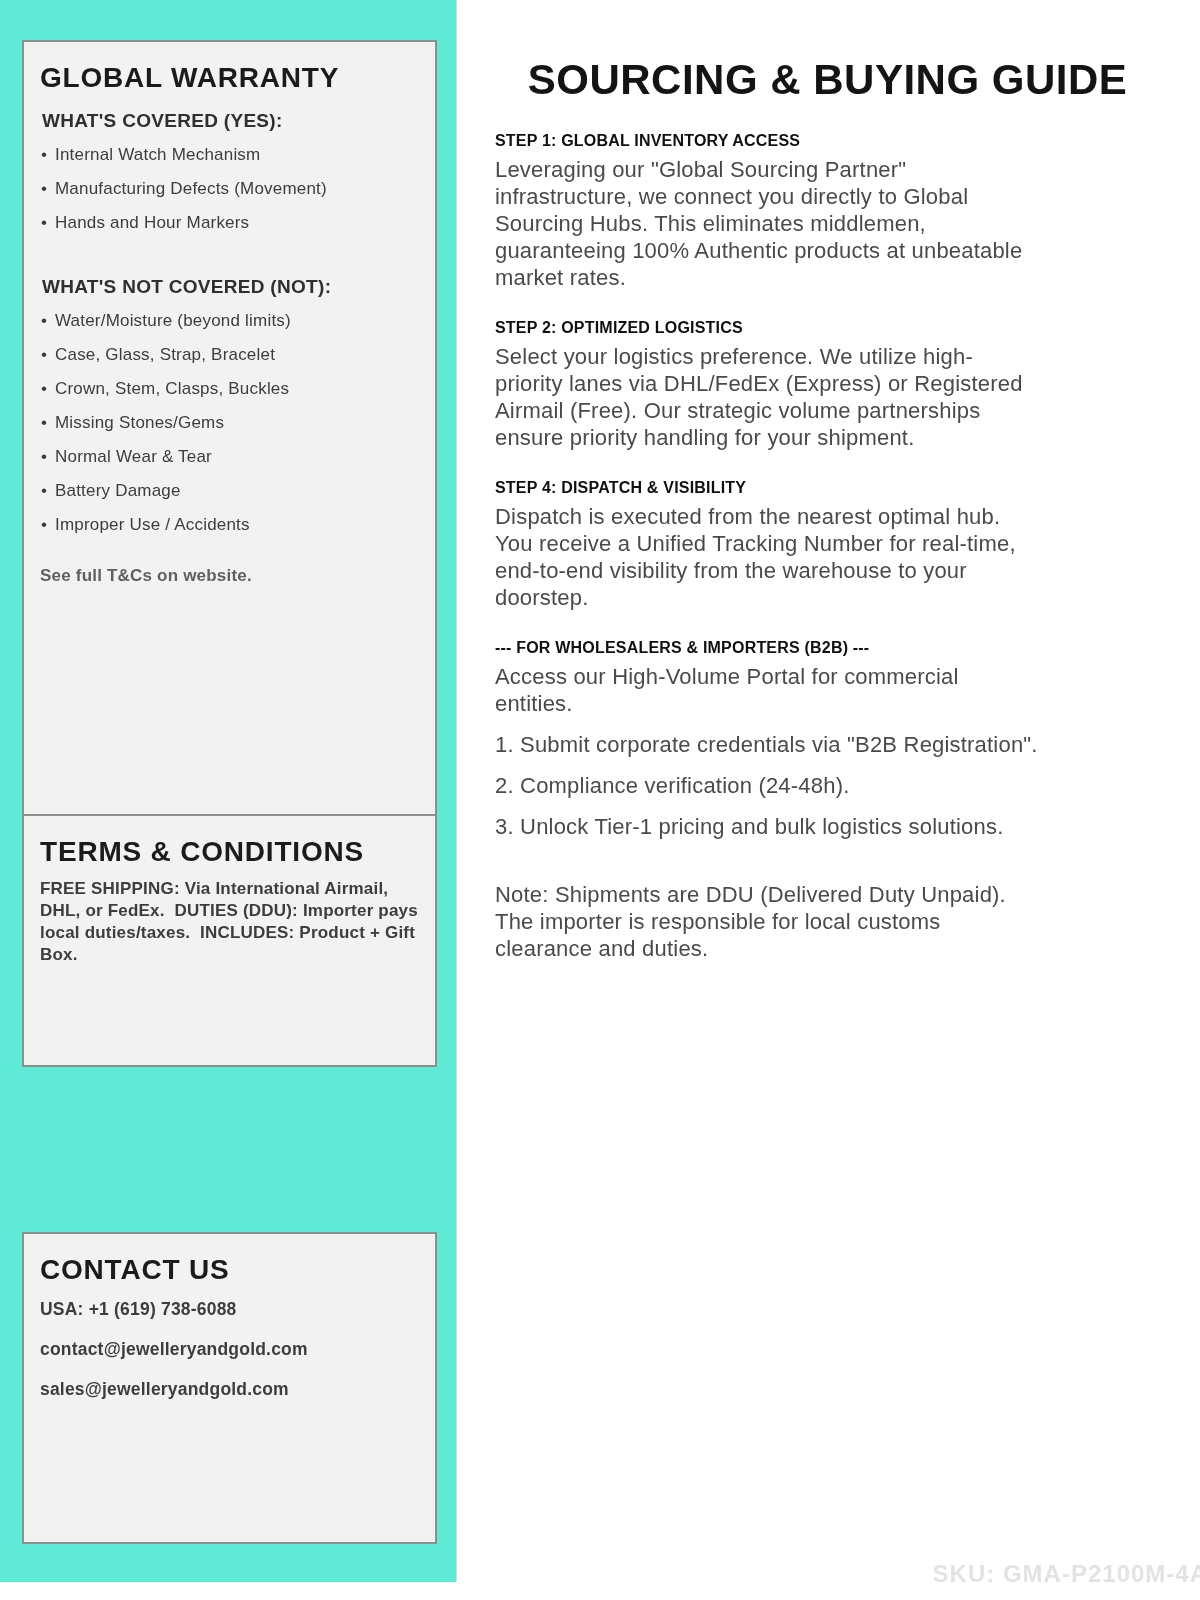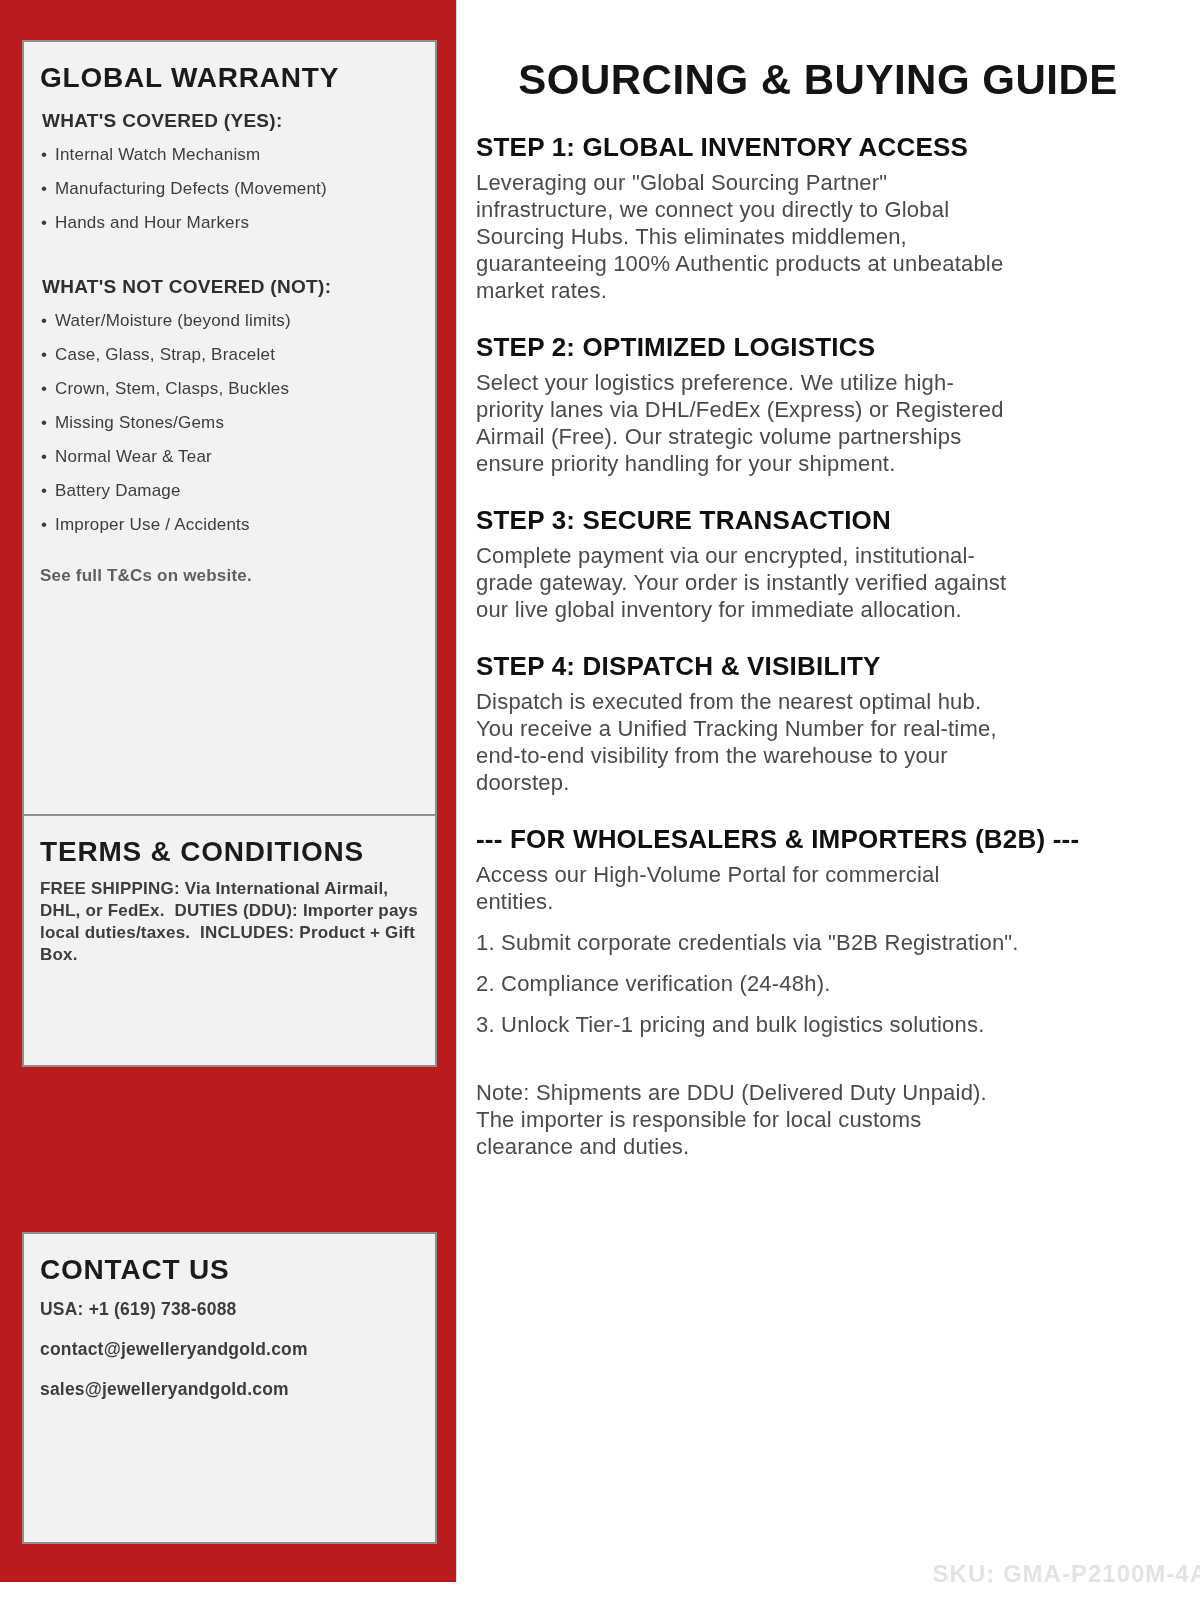--- a/index.html
+++ b/index.html
@@ -9,21 +9,21 @@
     background: #ffffff;
     overflow: hidden;
     font-family: "Liberation Sans", sans-serif;
   }
   .page { position: absolute; inset: 0; }
 
   
   .sidebar {
     position: absolute; left: 0; top: 0;
     width: 457px; height: 1582px;
-    background: #b91c1c;
+    background: #5eead4;
     border-right: 1px solid #d9d9d9;
     box-sizing: border-box;
   }
   .box {
     position: absolute; left: 22px; width: 415px;
     border: 2px solid #8e8e8e;
     background: #f2f2f2;
     box-sizing: border-box;
     padding: 20px 16px 16px 16px;
   }
@@ -79,35 +79,35 @@
     letter-spacing: 0.2px;
     line-height: 22px;
   }
   .contact-lines { margin-top: 12px; }
 
   
   .main {
     position: absolute; left: 458px; top: 0;
     width: 742px; height: 1600px;
     box-sizing: border-box;
-    padding: 56px 40px 0 18px;
+    padding: 56px 40px 0 37px;
     background: #ffffff;
   }
   .main h1 {
     margin: 0 0 28px 0;
     font-size: 42px; font-weight: 700;
     letter-spacing: 0.5px;
     color: #141414;
     text-align: center;
     white-space: nowrap;
   }
   section.step { margin: 0 0 28px 0; }
   section.step h3, .b2b h3 {
     margin: 0 0 6px 0;
-    font-size: 26px; font-weight: 700;
+    font-size: 16px; font-weight: 700;
     color: #101010;
     letter-spacing: 0.2px;
   }
   section.step p, .b2b p {
     margin: 0;
     font-size: 22px;
     color: #4a4a4a;
     line-height: 27px;
     letter-spacing: 0.2px;
     max-width: 545px;
@@ -179,24 +179,20 @@
         <section class="step">
           <h3>STEP 1: GLOBAL INVENTORY ACCESS</h3>
           <p>Leveraging our "Global Sourcing Partner" infrastructure, we connect you directly to Global Sourcing Hubs. This eliminates middlemen, guaranteeing 100% Authentic products at unbeatable market rates.</p>
         </section>
 
         <section class="step">
           <h3>STEP 2: OPTIMIZED LOGISTICS</h3>
           <p>Select your logistics preference. We utilize high-priority lanes via DHL/FedEx (Express) or Registered Airmail (Free). Our strategic volume partnerships ensure priority handling for your shipment.</p>
         </section>
 
-        <section class="step">
-          <h3>STEP 3: SECURE TRANSACTION</h3>
-          <p>Complete payment via our encrypted, institutional-grade gateway. Your order is instantly verified against our live global inventory for immediate allocation.</p>
-        </section>
 
         <section class="step">
           <h3>STEP 4: DISPATCH &amp; VISIBILITY</h3>
           <p>Dispatch is executed from the nearest optimal hub. You receive a Unified Tracking Number for real-time, end-to-end visibility from the warehouse to your doorstep.</p>
         </section>
       </div>
 
     <section class="b2b">
       <h3>--- FOR WHOLESALERS &amp; IMPORTERS (B2B) ---</h3>
       <p class="intro">Access our High-Volume Portal for commercial entities.</p>

